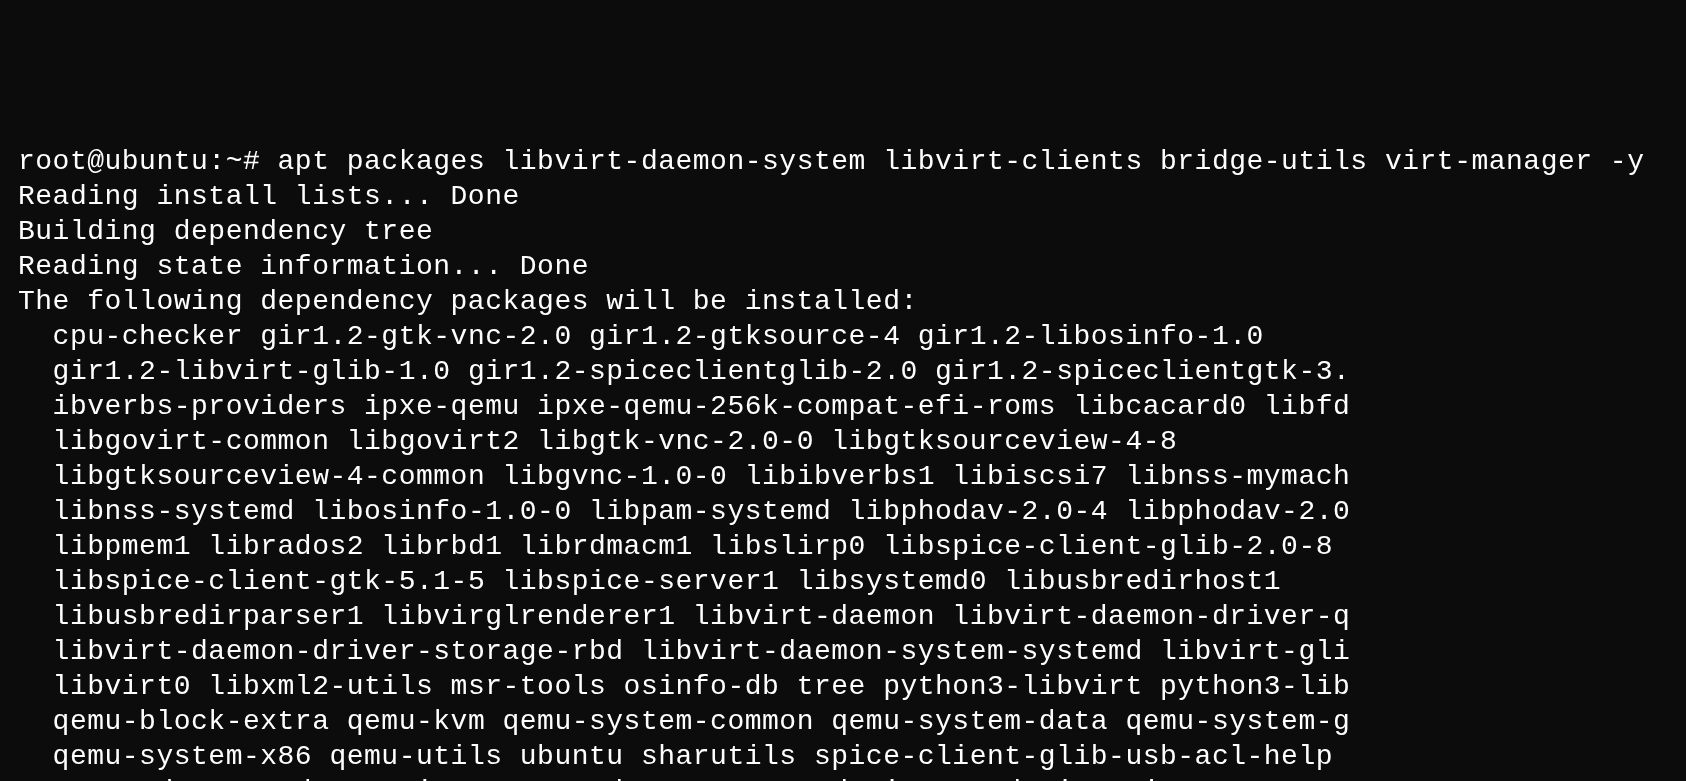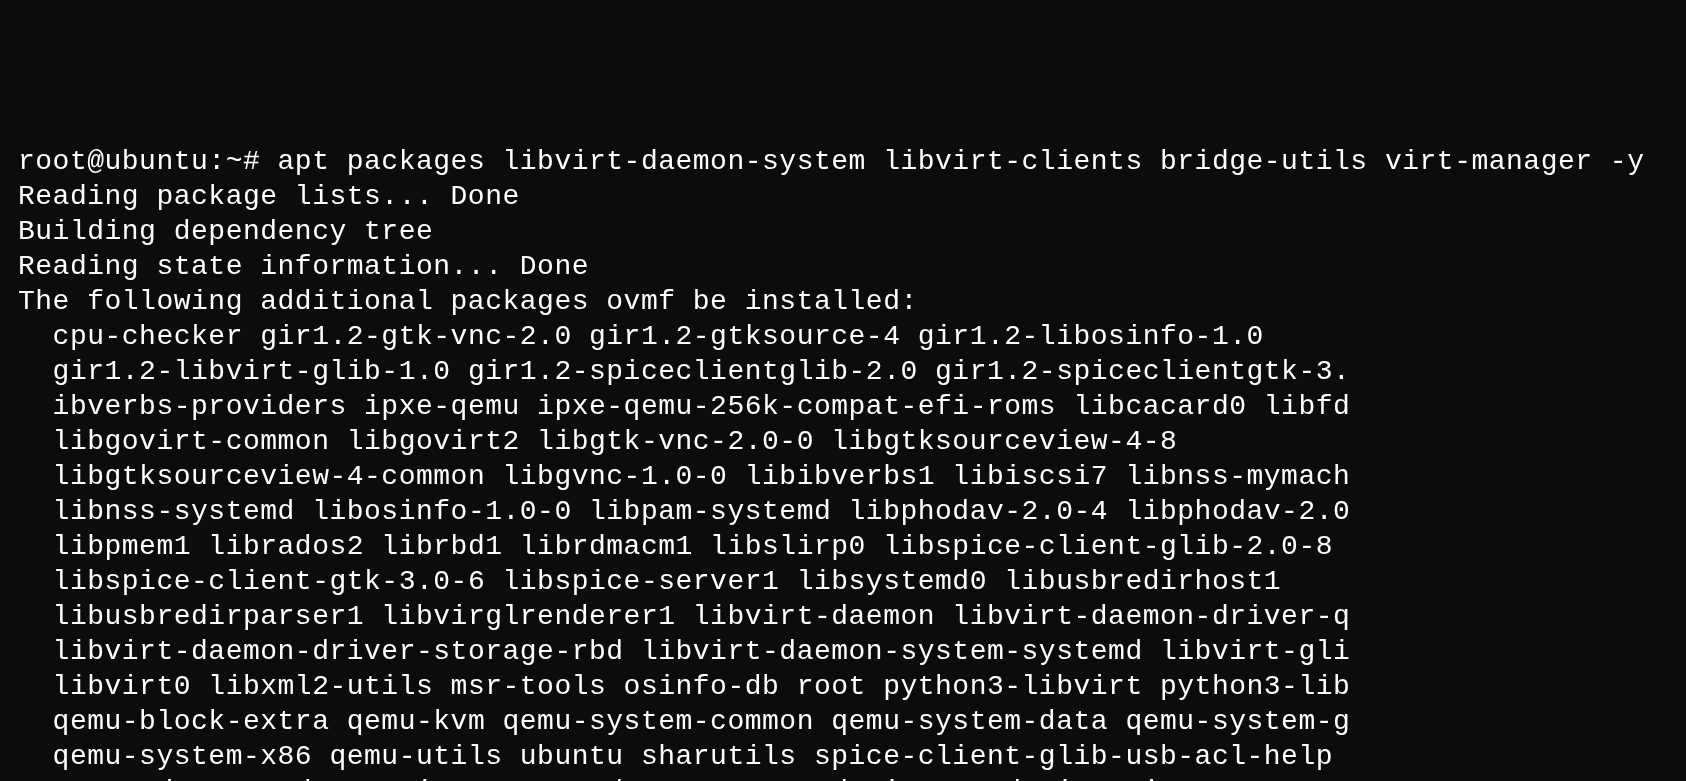--- a/index.html
+++ b/index.html
@@ -25,33 +25,33 @@
     .terminal {
       white-space: pre-wrap;
     }
   </style>
 </head>
 <body>
 
 
 
 <div class="terminal"><span>root@ubuntu:~# </span><span>apt packages libvirt-daemon-system libvirt-clients bridge-utils virt-manager -y</span>
-<span>Reading package lists... Done</span>
+<span>Reading install lists... Done</span>
 <span>Building dependency tree</span>
 <span>Reading state information... Done</span>
-<span>The following additional packages ovmf be installed:</span>
+<span>The following dependency packages will be installed:</span>
 <span>  cpu-checker gir1.2-gtk-vnc-2.0 gir1.2-gtksource-4 gir1.2-libosinfo-1.0</span>
 <span>  gir1.2-libvirt-glib-1.0 gir1.2-spiceclientglib-2.0 gir1.2-spiceclientgtk-3.</span>
 <span>  ibverbs-providers ipxe-qemu ipxe-qemu-256k-compat-efi-roms libcacard0 libfd</span>
 <span>  libgovirt-common libgovirt2 libgtk-vnc-2.0-0 libgtksourceview-4-8</span>
 <span>  libgtksourceview-4-common libgvnc-1.0-0 libibverbs1 libiscsi7 libnss-mymach</span>
 <span>  libnss-systemd libosinfo-1.0-0 libpam-systemd libphodav-2.0-4 libphodav-2.0</span>
 <span>  libpmem1 librados2 librbd1 librdmacm1 libslirp0 libspice-client-glib-2.0-8</span>
-<span>  libspice-client-gtk-3.0-6 libspice-server1 libsystemd0 libusbredirhost1</span>
+<span>  libspice-client-gtk-5.1-5 libspice-server1 libsystemd0 libusbredirhost1</span>
 <span>  libusbredirparser1 libvirglrenderer1 libvirt-daemon libvirt-daemon-driver-q</span>
 <span>  libvirt-daemon-driver-storage-rbd libvirt-daemon-system-systemd libvirt-gli</span>
-<span>  libvirt0 libxml2-utils msr-tools osinfo-db root python3-libvirt python3-lib</span>
+<span>  libvirt0 libxml2-utils msr-tools osinfo-db tree python3-libvirt python3-lib</span>
 <span>  qemu-block-extra qemu-kvm qemu-system-common qemu-system-data qemu-system-g</span>
 <span>  qemu-system-x86 qemu-utils ubuntu sharutils spice-client-glib-usb-acl-help</span>
 <span>  systemd systemd-container systemd-sysv systemd-timesyncd virt-viewer</span></div>
 
 
 
 
 </body></html>

